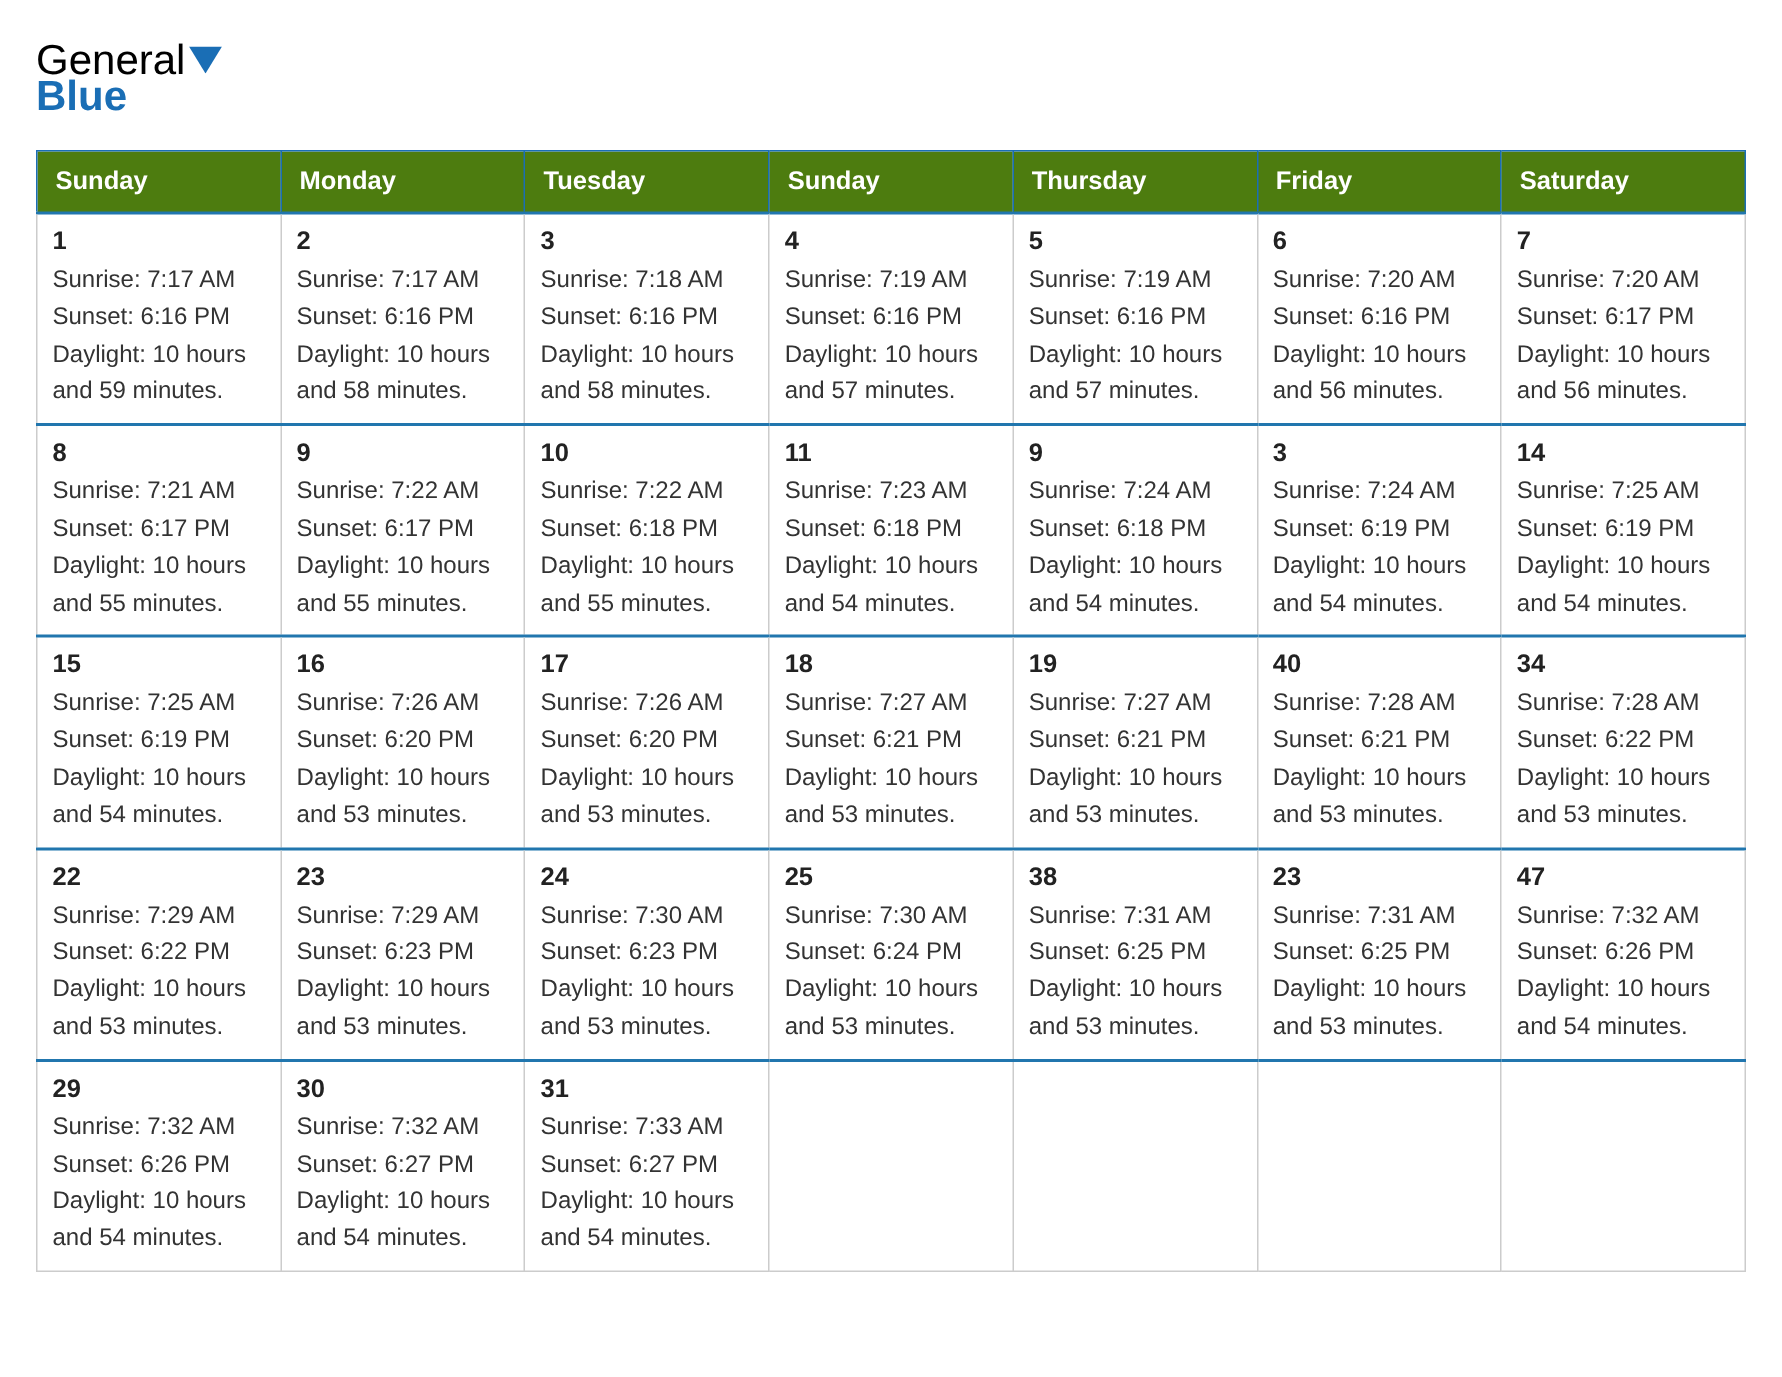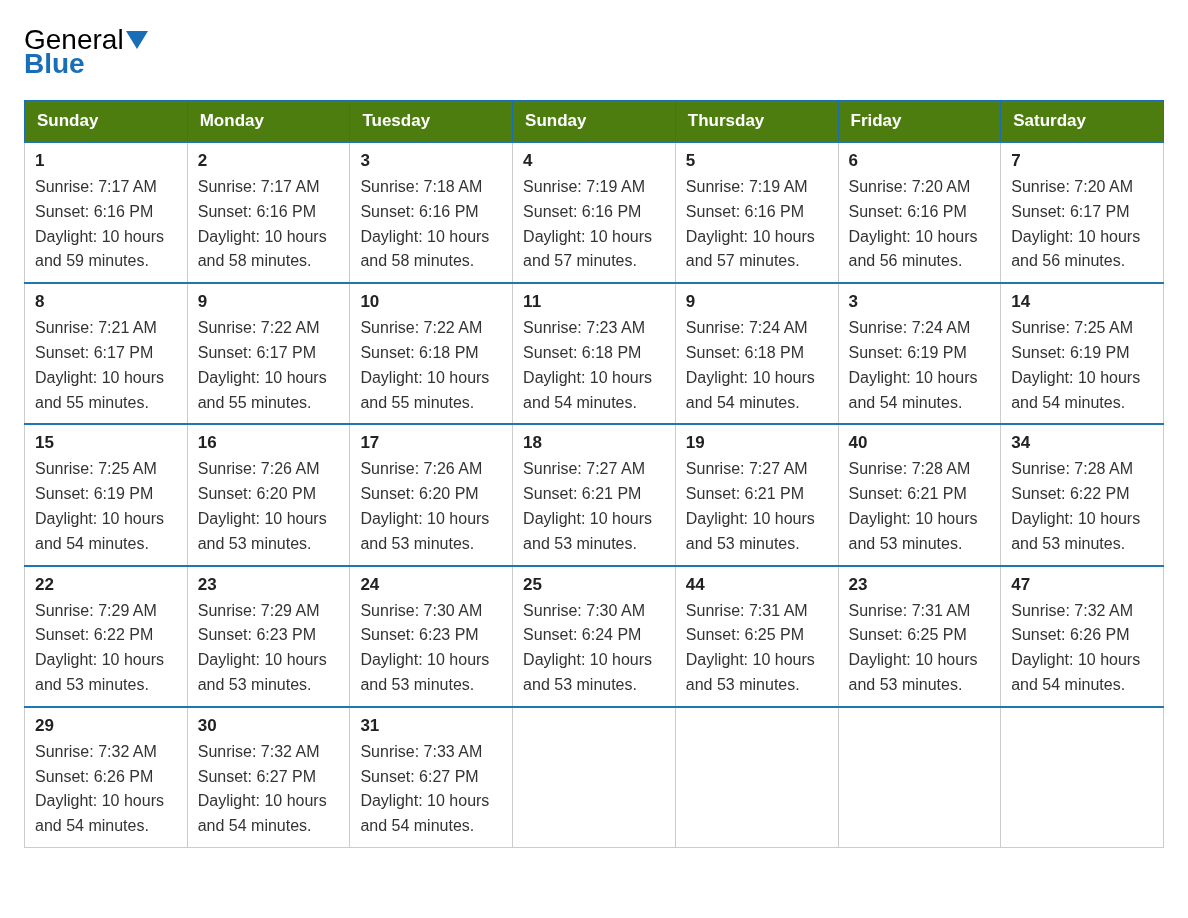--- a/index.html
+++ b/index.html
@@ -224,21 +224,21 @@
         </td>
         <td>
           <div class="day-num">24</div>
           <div class="day-info">Sunrise: 7:30 AM<br>Sunset: 6:23 PM<br>Daylight: 10 hours and 53 minutes.</div>
         </td>
         <td>
           <div class="day-num">25</div>
           <div class="day-info">Sunrise: 7:30 AM<br>Sunset: 6:24 PM<br>Daylight: 10 hours and 53 minutes.</div>
         </td>
         <td>
-          <div class="day-num">44</div>
+          <div class="day-num">38</div>
           <div class="day-info">Sunrise: 7:31 AM<br>Sunset: 6:25 PM<br>Daylight: 10 hours and 53 minutes.</div>
         </td>
         <td>
           <div class="day-num">23</div>
           <div class="day-info">Sunrise: 7:31 AM<br>Sunset: 6:25 PM<br>Daylight: 10 hours and 53 minutes.</div>
         </td>
         <td>
           <div class="day-num">47</div>
           <div class="day-info">Sunrise: 7:32 AM<br>Sunset: 6:26 PM<br>Daylight: 10 hours and 54 minutes.</div>
         </td>

